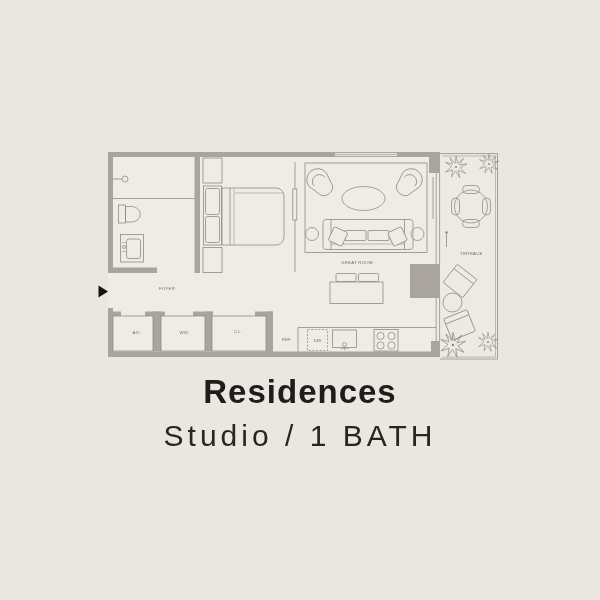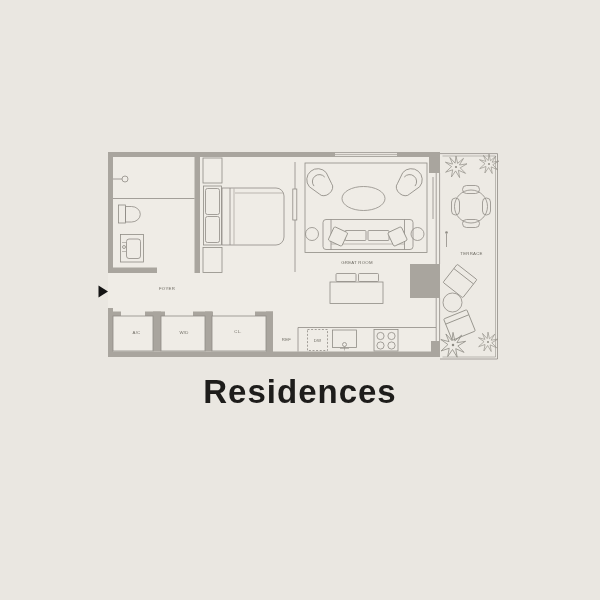--- a/index.html
+++ b/index.html
@@ -236,15 +236,16 @@
       </g>
       <use href="#plant" transform="translate(456,167) scale(1)"></use>
       <use href="#plant" transform="translate(489,164) scale(0.9)"></use>
       <use href="#plant" transform="translate(453,345) scale(1.15)"></use>
       <use href="#plant" transform="translate(488,342) scale(0.9)"></use>
     </g>
   </svg>
 
   <div class="caption">
     <div class="title">Residences</div>
+    <div class="subtitle">Studio / 1 BATH</div>
   </div>
 
 </div>
 
 </body></html>

